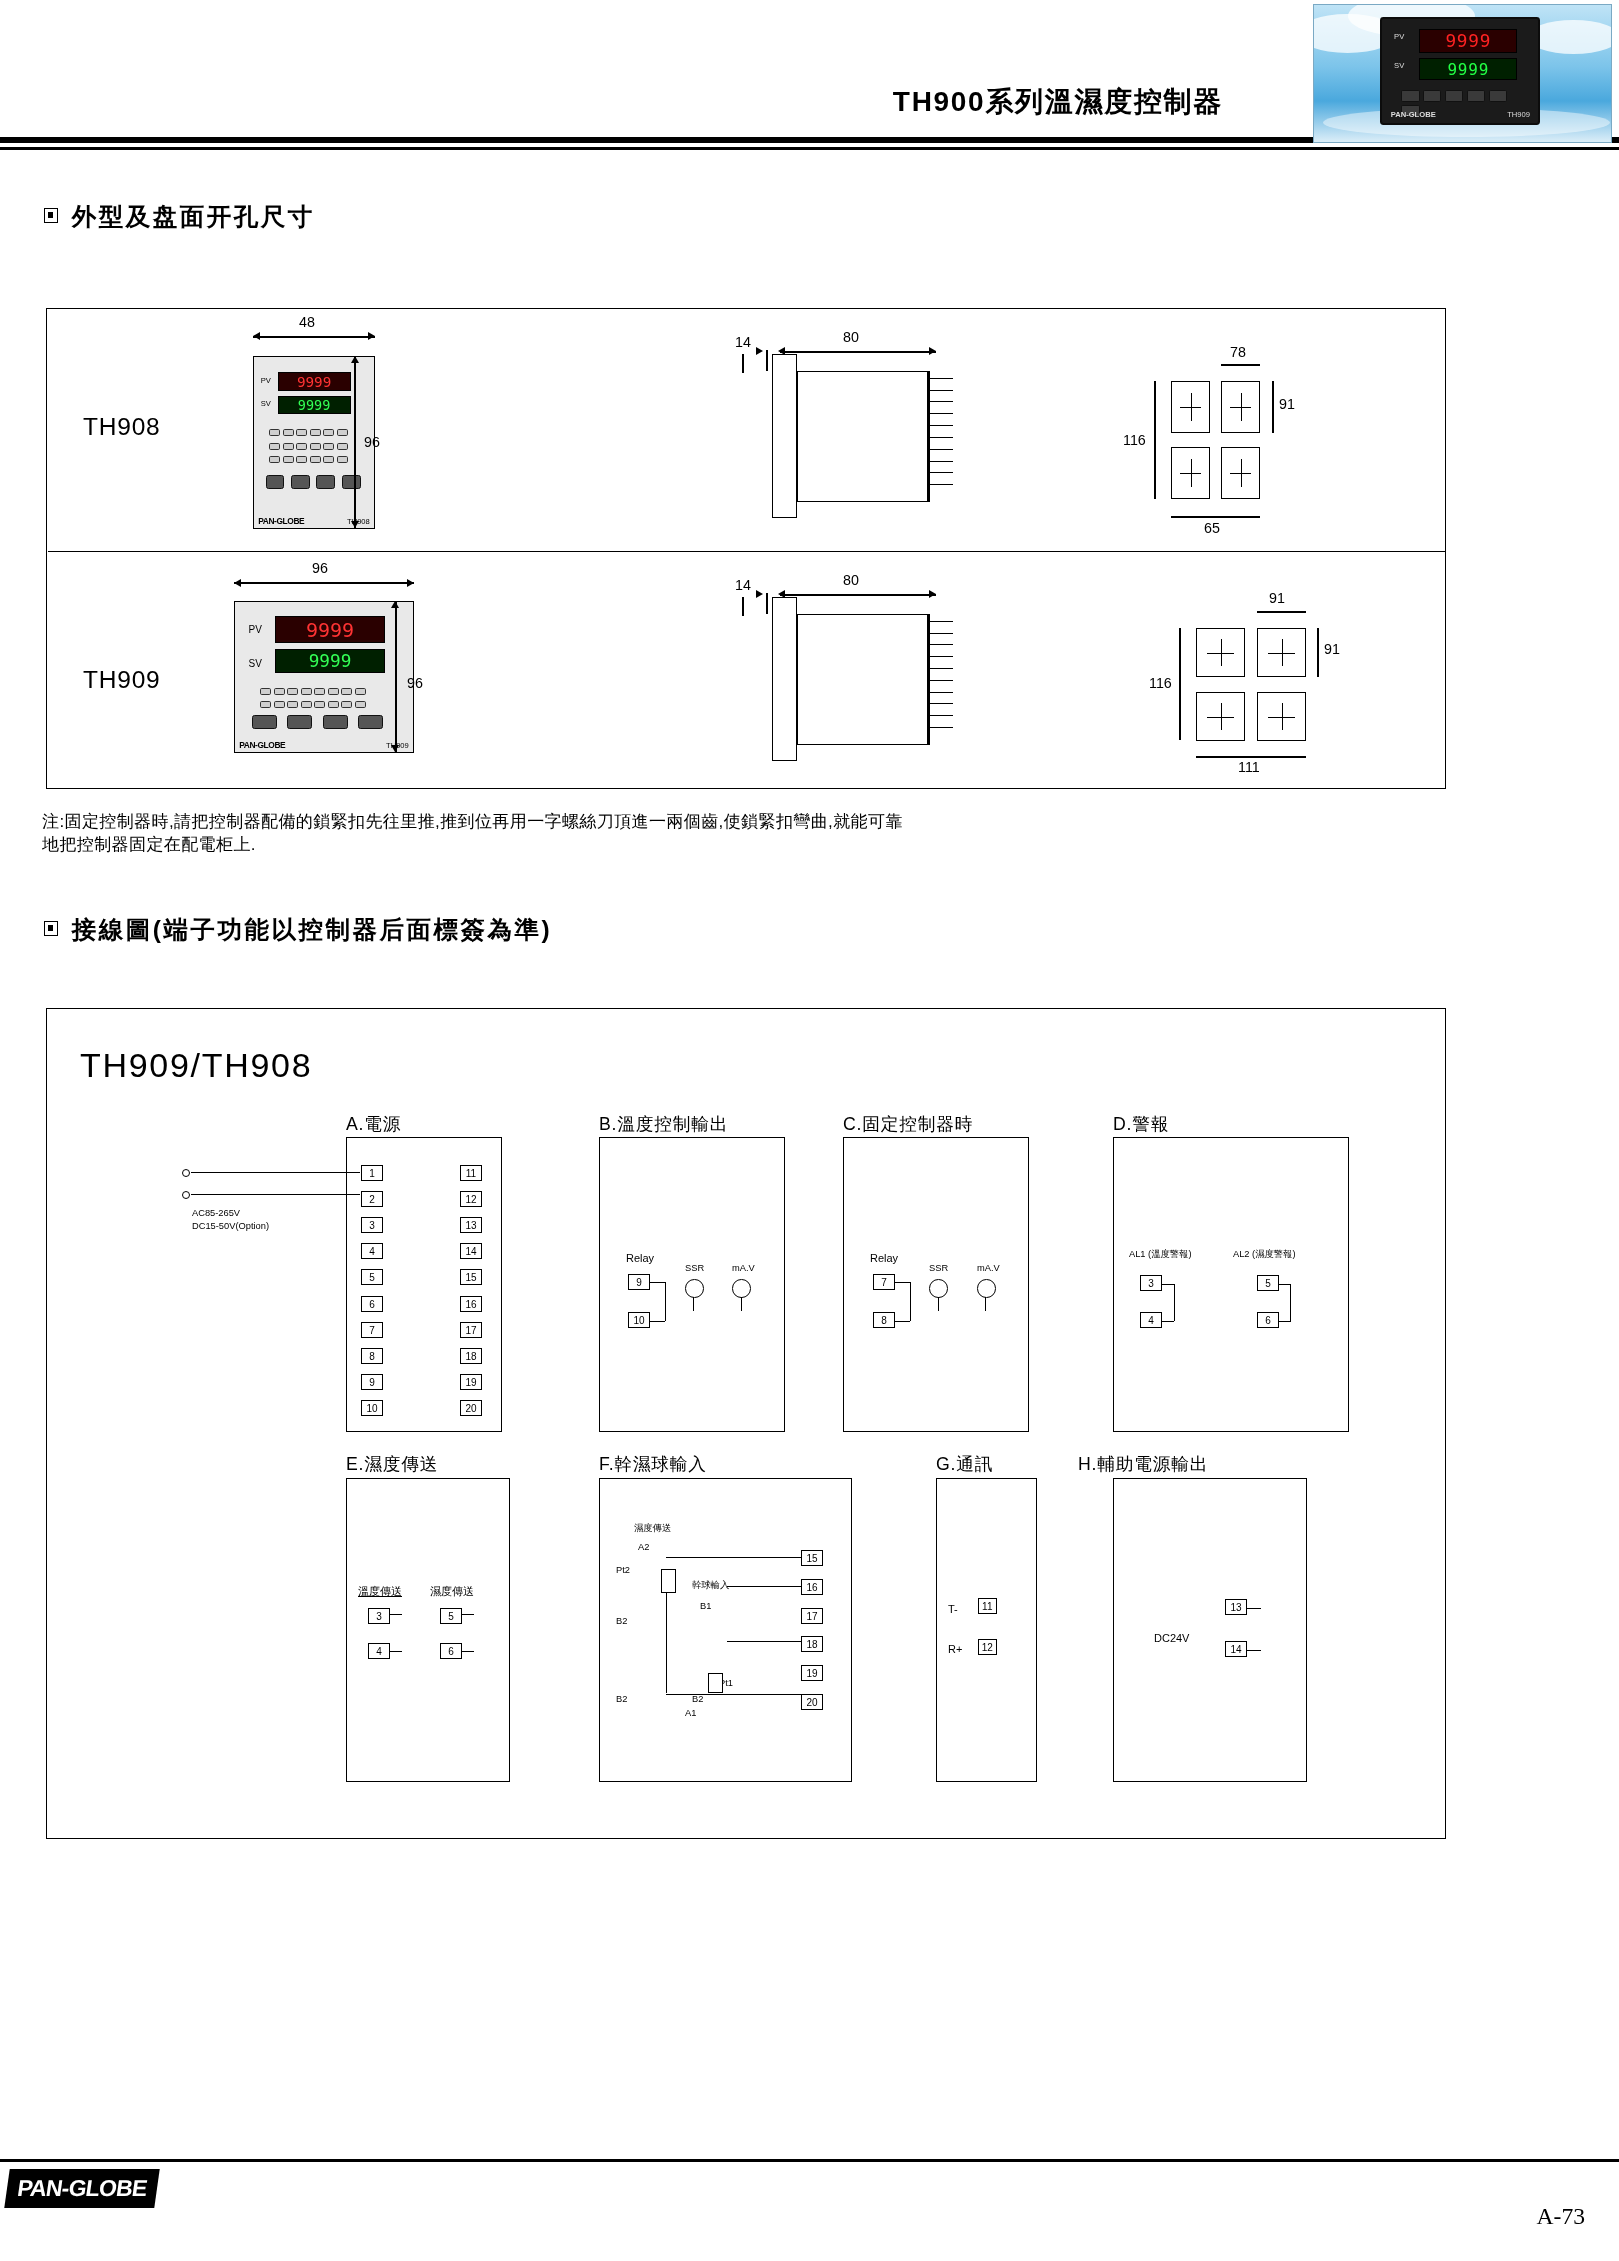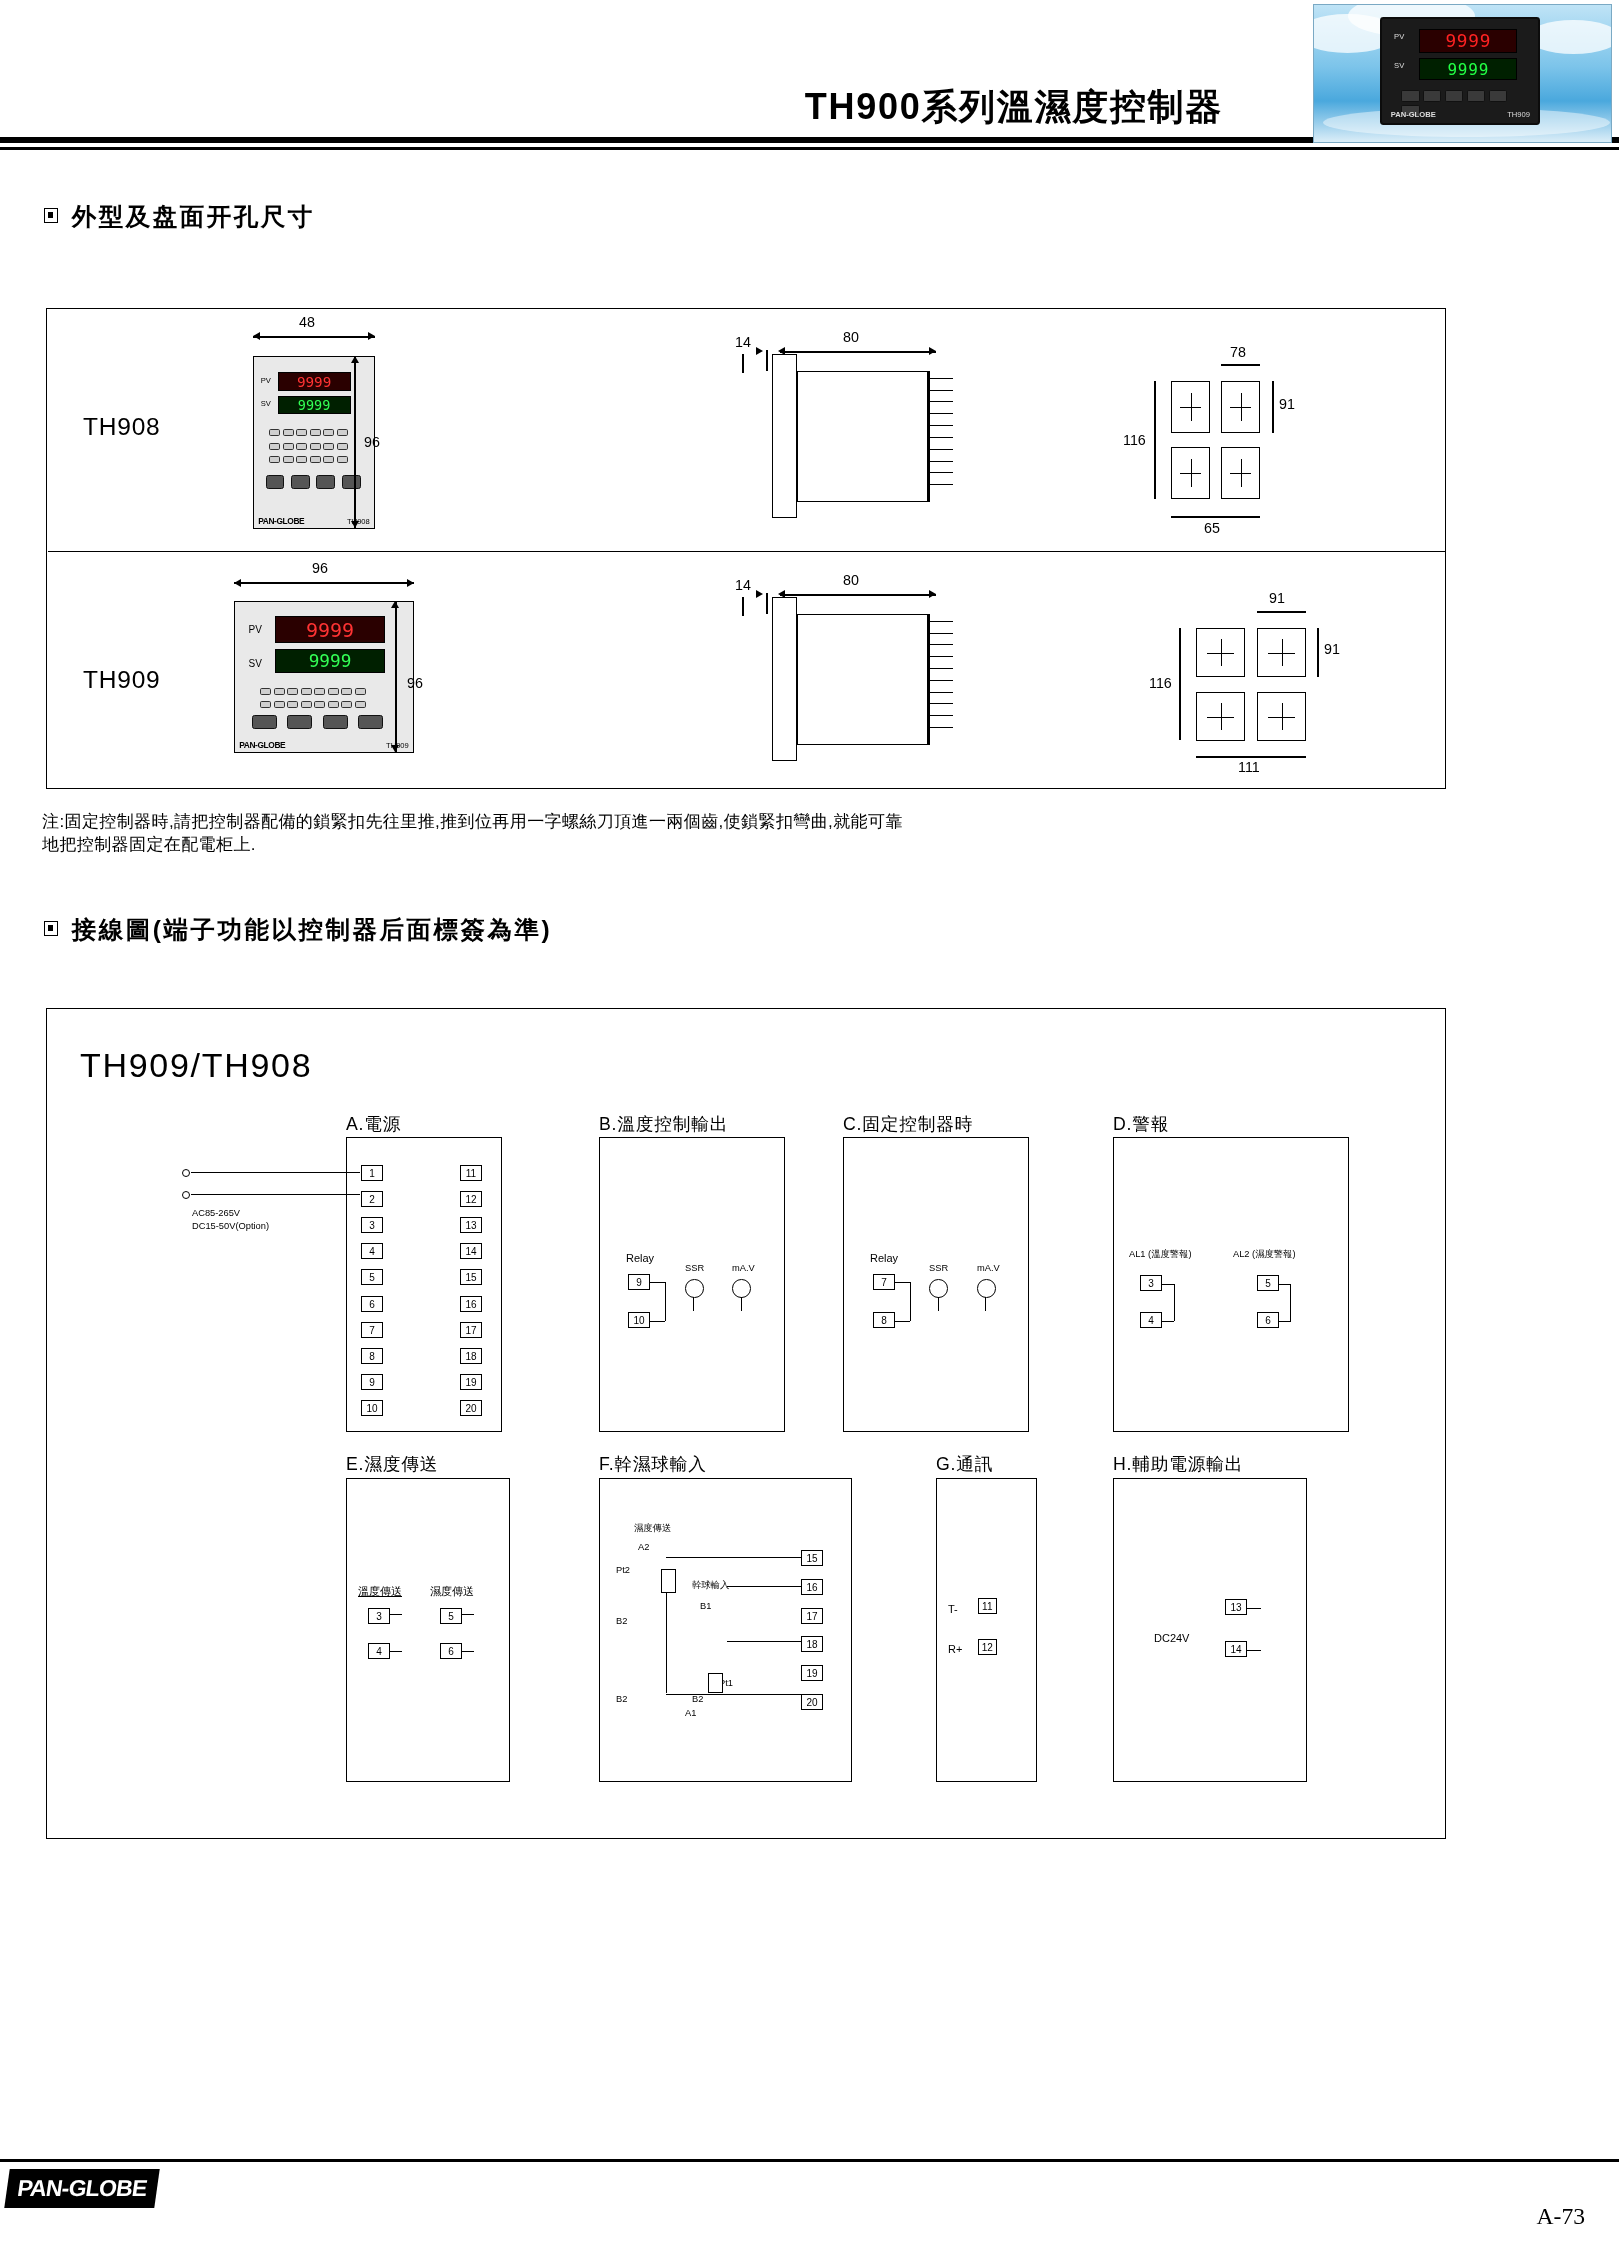--- a/index.html
+++ b/index.html
@@ -20,21 +20,21 @@
   .header-rule {
     position:absolute; left:0; top:137px; width:1619px; height:5.9px;
     background:#000;
   }
   .header-rule2 {
     position:absolute; left:0; top:147px; width:1619px; height:2.5px;
     background:#000;
   }
   .header-title {
     position:absolute; right:396px; top:83px;
-    font-size:36px; letter-spacing:1.7px; font-weight:bold;
+    font-size:28px; letter-spacing:1.7px; font-weight:bold;
     white-space:nowrap;
   }
   .header-photo {
     position:absolute; right:6.7px; top:4.2px; width:299px; height:139px;
     background:linear-gradient(180deg,#bfe3f6 0%, #7cc4ea 45%, #4aa8dd 70%, #dceef8 100%);
     border:1.7px solid #7aa9c4;
     overflow:hidden;
   }
   .photo-cloud {
     position:absolute; border-radius:50%; background:rgba(255,255,255,.75);
@@ -437,21 +437,21 @@
 <div class="term" style="left:801px; top:1665px;">19</div>
 <div class="term" style="left:801px; top:1694px;">20</div>
 
 <div class="wtitle" style="left:936px; top:1452px;">G.通訊</div>
 <div class="wbox" style="left:936px; top:1478px; width:101px; height:304px;"></div>
 <div class="wtxt" style="left:948px; top:1603px;">T-</div>
 <div class="term" style="left:978px; top:1598px; width:18.6px;">11</div>
 <div class="wtxt" style="left:948px; top:1643px;">R+</div>
 <div class="term" style="left:978px; top:1639px; width:18.6px;">12</div>
 
-<div class="wtitle" style="left:1113px; top:1452px;">H.輔助電源輸出</div>
+<div class="wtitle" style="left:1078px; top:1452px;">H.輔助電源輸出</div>
 <div class="wbox" style="left:1113px; top:1478px; width:194px; height:304px;"></div>
 <div class="wtxt" style="left:1154px; top:1632px;">DC24V</div>
 <div class="term" style="left:1225px; top:1599px;">13</div>
 <div class="term" style="left:1225px; top:1641px;">14</div>
 <div class="wire" style="left:1247px; top:1608px; width:13.5px; height:0.8px;"></div>
 <div class="wire" style="left:1247px; top:1650px; width:13.5px; height:0.8px;"></div>
 
 <div class="footer-rule"></div>
 <div class="footer-logo">PAN-GLOBE</div>
 <div class="footer-page">A-73</div>

